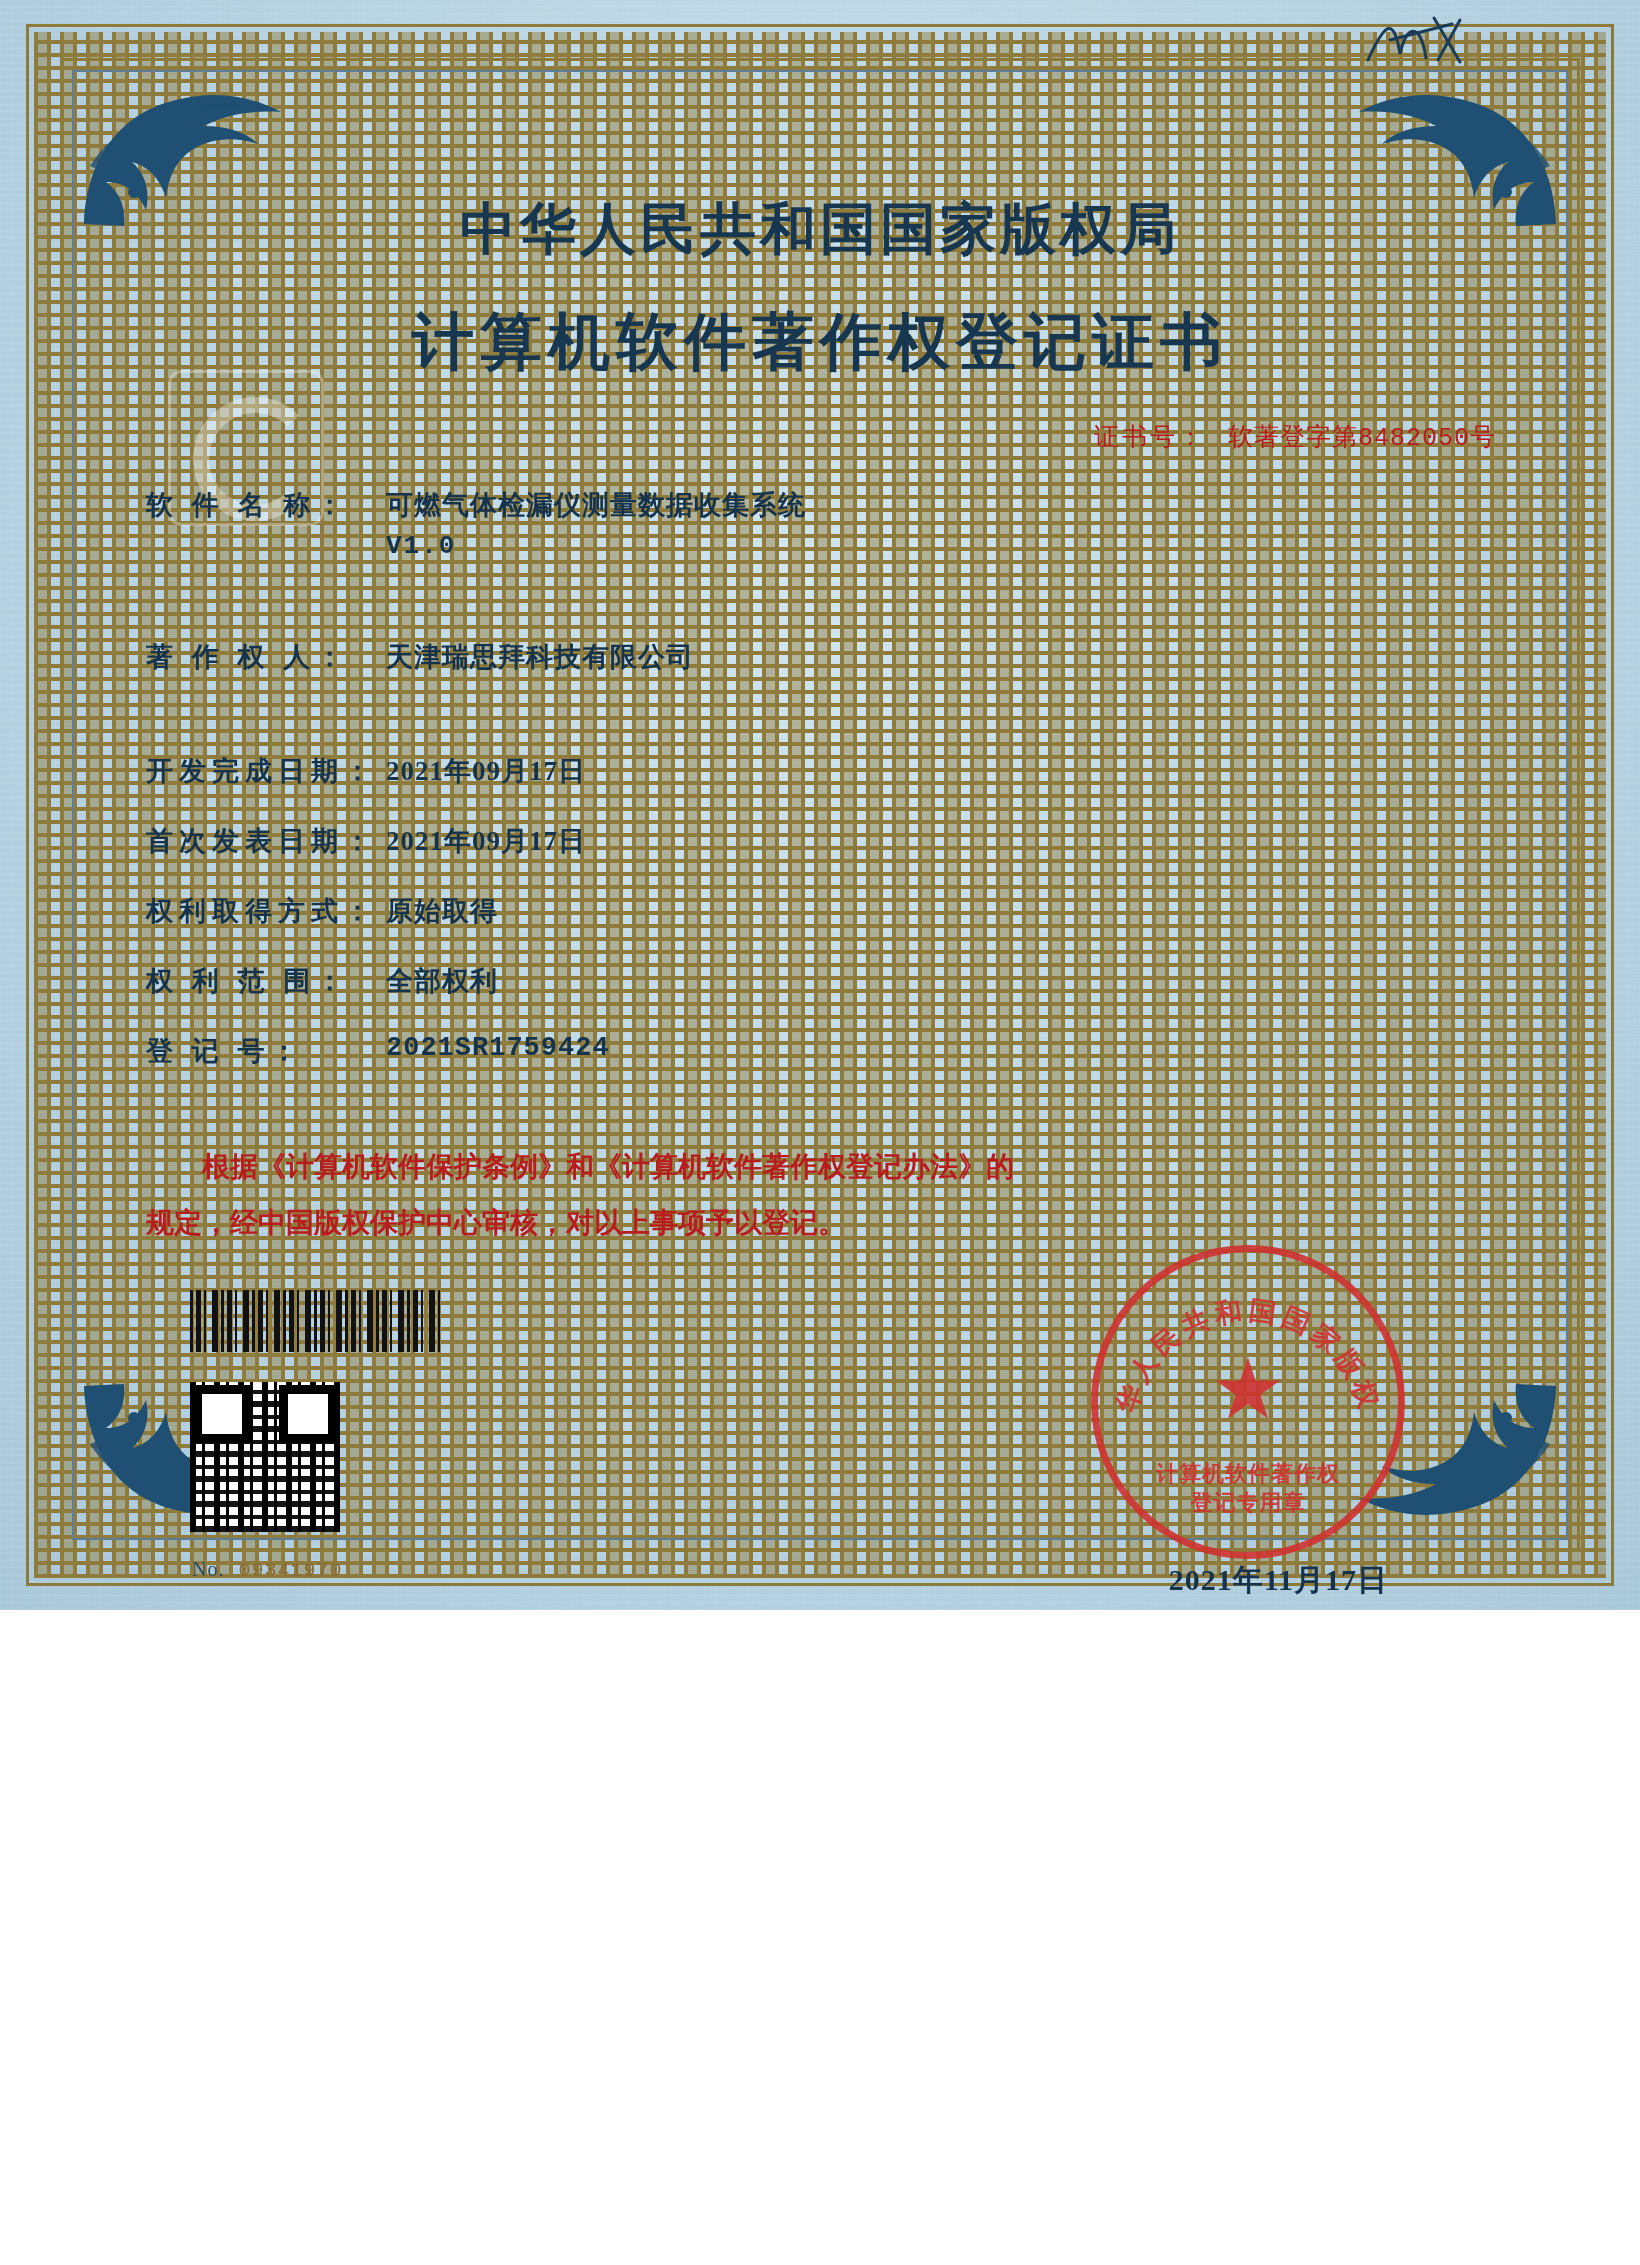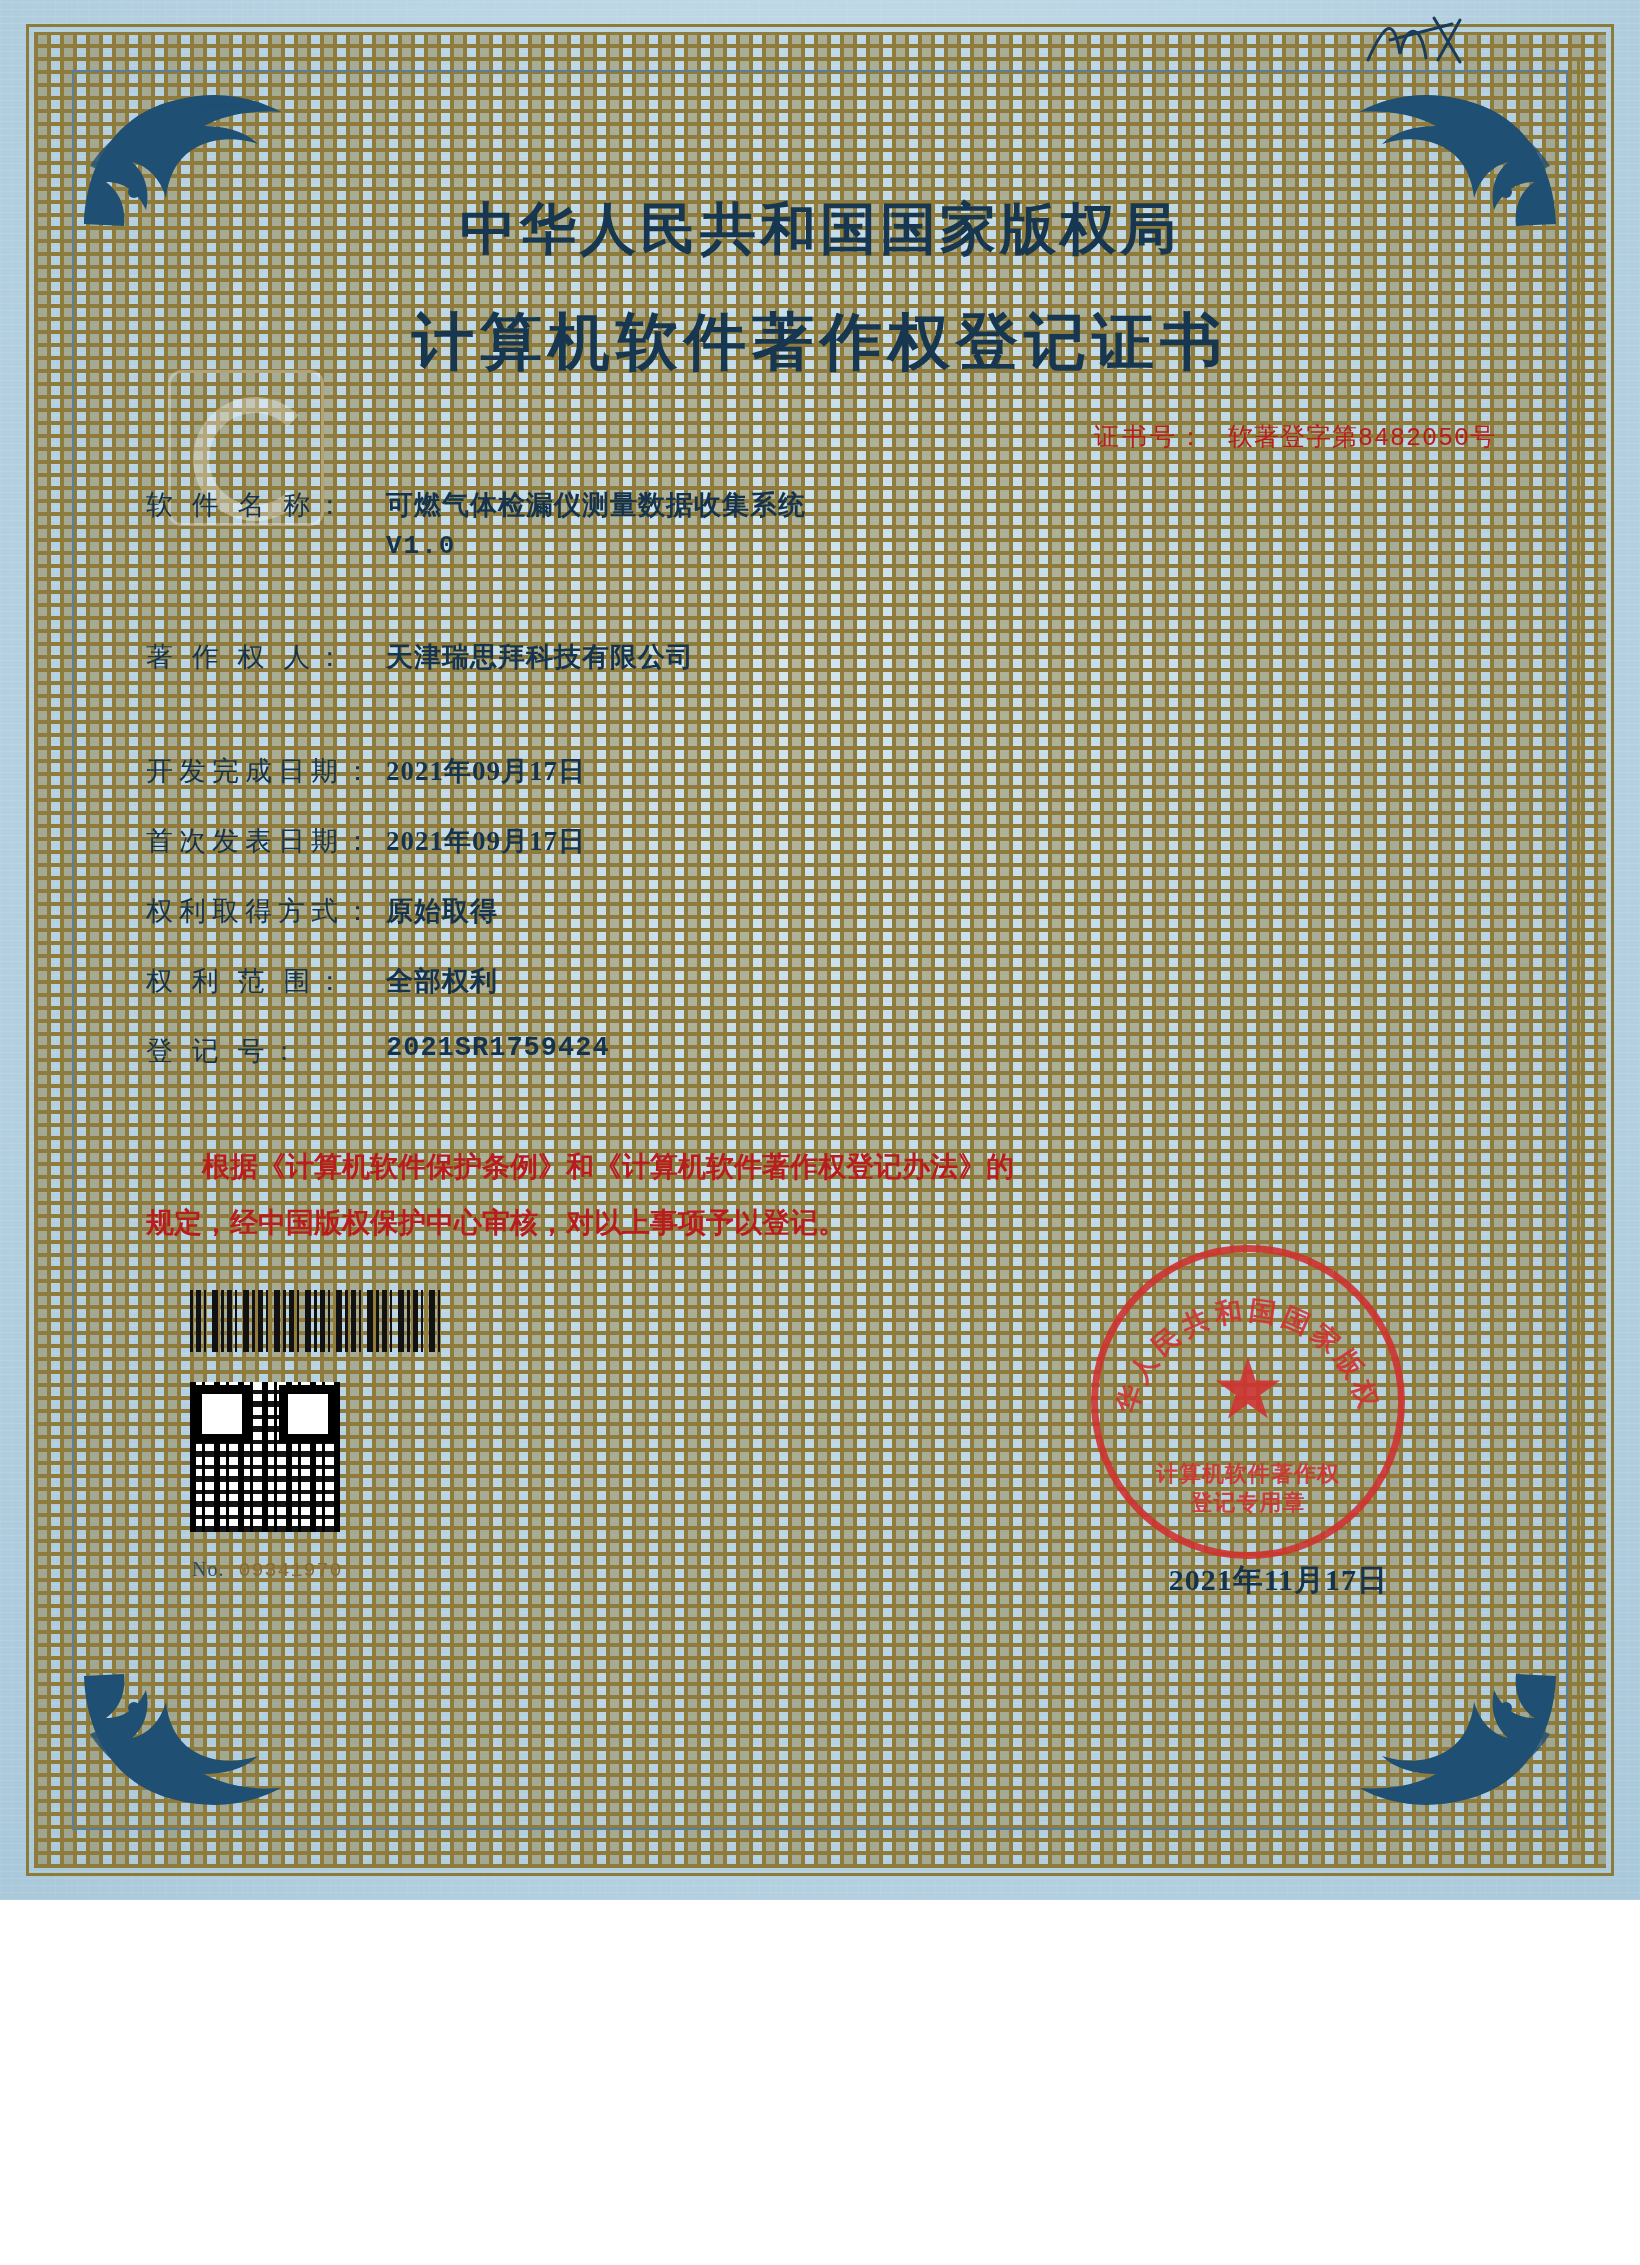--- a/index.html
+++ b/index.html
@@ -6,21 +6,21 @@
     margin: 0;
     padding: 0;
     background: #ffffff;
   }
   body {
     font-family: "Liberation Serif", serif;
   }
   .page {
     position: relative;
     width: 1640px;
-    height: 1900px;
+    height: 1610px;
     overflow: hidden;
     background: #bcd6e4;
   }
 
   
   .paper {
     position: absolute;
     inset: 0;
     background:
       radial-gradient(ellipse at 50% 38%, #cfe4ee 0%, #b9d4e3 55%, #a9c8da 100%);
@@ -153,21 +153,21 @@
     display: flex;
     align-items: flex-start;
     margin-top: 34px;
     padding-left: 26px;
     color: #15334c;
     font-size: 27px;
   }
   .field .lbl {
     width: 240px;
     flex: 0 0 240px;
-    font-weight: 400;
+    font-weight: 700;
     letter-spacing: 6px;
     white-space: nowrap;
   }
   .field .val {
     font-weight: 700;
     letter-spacing: 1px;
   }
   .field .val .line2 {
     display: block;
     margin-top: 8px;

